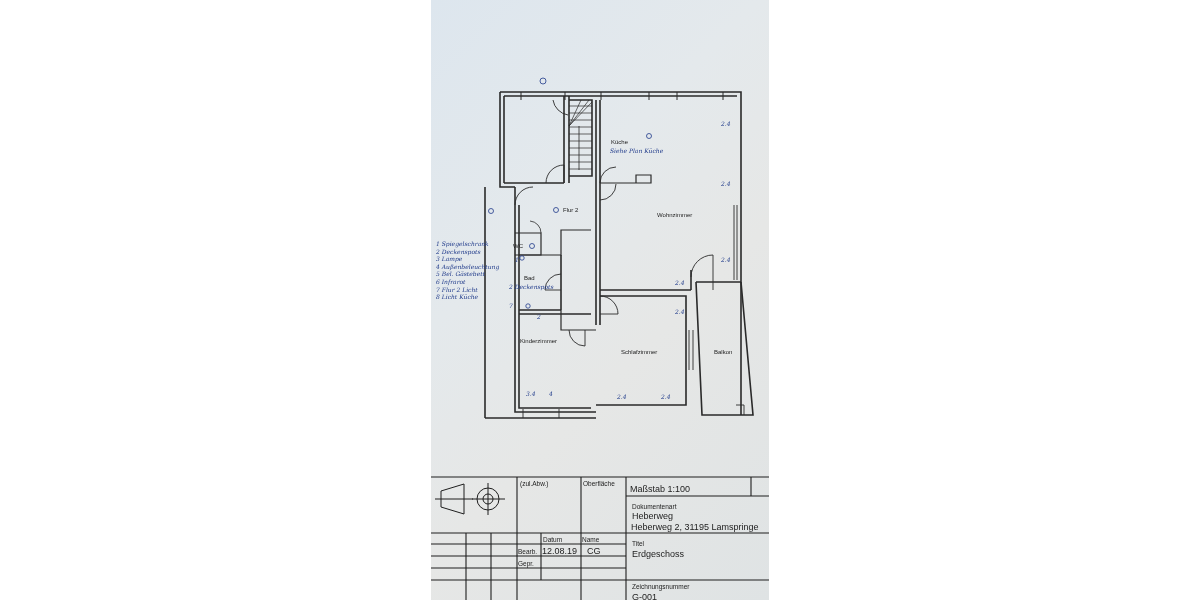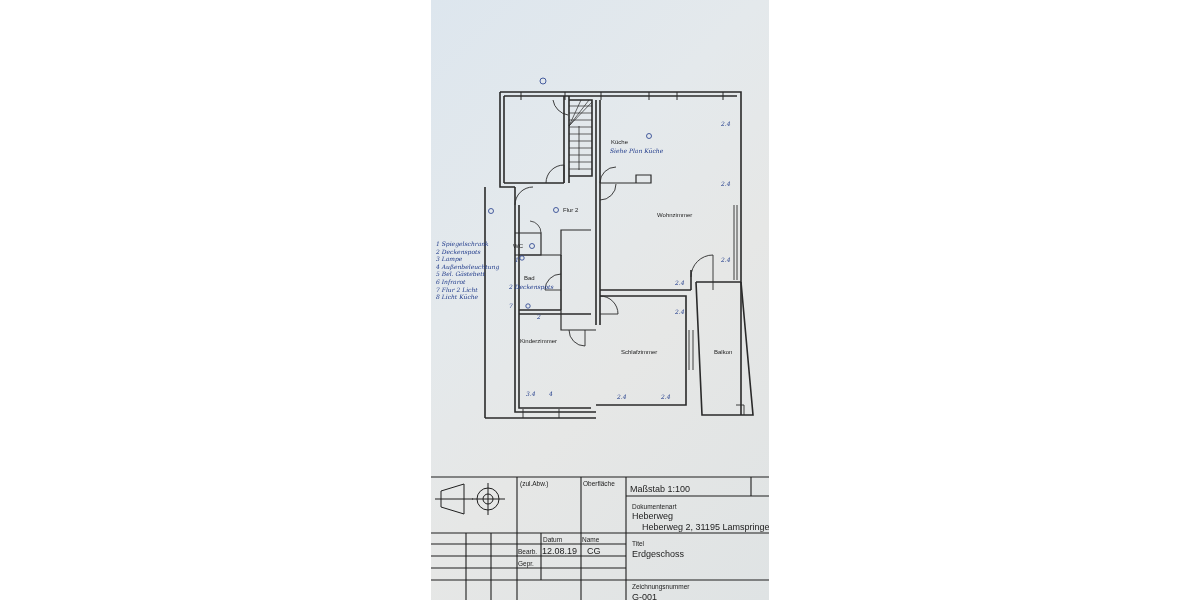--- a/index.html
+++ b/index.html
@@ -161,21 +161,21 @@
         <circle cx="57" cy="23" r="11"></circle>
         <circle cx="57" cy="23" r="5"></circle>
         <path d="M41 23 L74 23 M57 7 L57 39"></path>
       </g>
     </svg>
     <span class="tbt" style="left:89px;top:4px;">(zul.Abw.)</span>
     <span class="tbt" style="left:152px;top:4px;">Oberfläche</span>
     <span class="tbv" style="left:199px;top:8px;">Maßstab 1:100</span>
     <span class="tbt" style="left:201px;top:27px;">Dokumentenart</span>
     <span class="tbv" style="left:201px;top:35px;">Heberweg</span>
-    <span class="tbv" style="left:211px;top:46px;">Heberweg 2, 31195 Lamspringe</span>
+    <span class="tbv" style="left:200px;top:46px;">Heberweg 2, 31195 Lamspringe</span>
     <span class="tbt" style="left:112px;top:60px;">Datum</span>
     <span class="tbt" style="left:151px;top:60px;">Name</span>
     <span class="tbt" style="left:87px;top:72px;">Bearb.</span>
     <span class="tbv" style="left:111px;top:70px;">12.08.19</span>
     <span class="tbv" style="left:156px;top:70px;">CG</span>
     <span class="tbt" style="left:87px;top:84px;">Gepr.</span>
     <span class="tbt" style="left:201px;top:64px;">Titel</span>
     <span class="tbv" style="left:201px;top:73px;">Erdgeschoss</span>
     <span class="tbt" style="left:201px;top:107px;">Zeichnungsnummer</span>
     <span class="tbv" style="left:201px;top:116px;">G-001</span>

